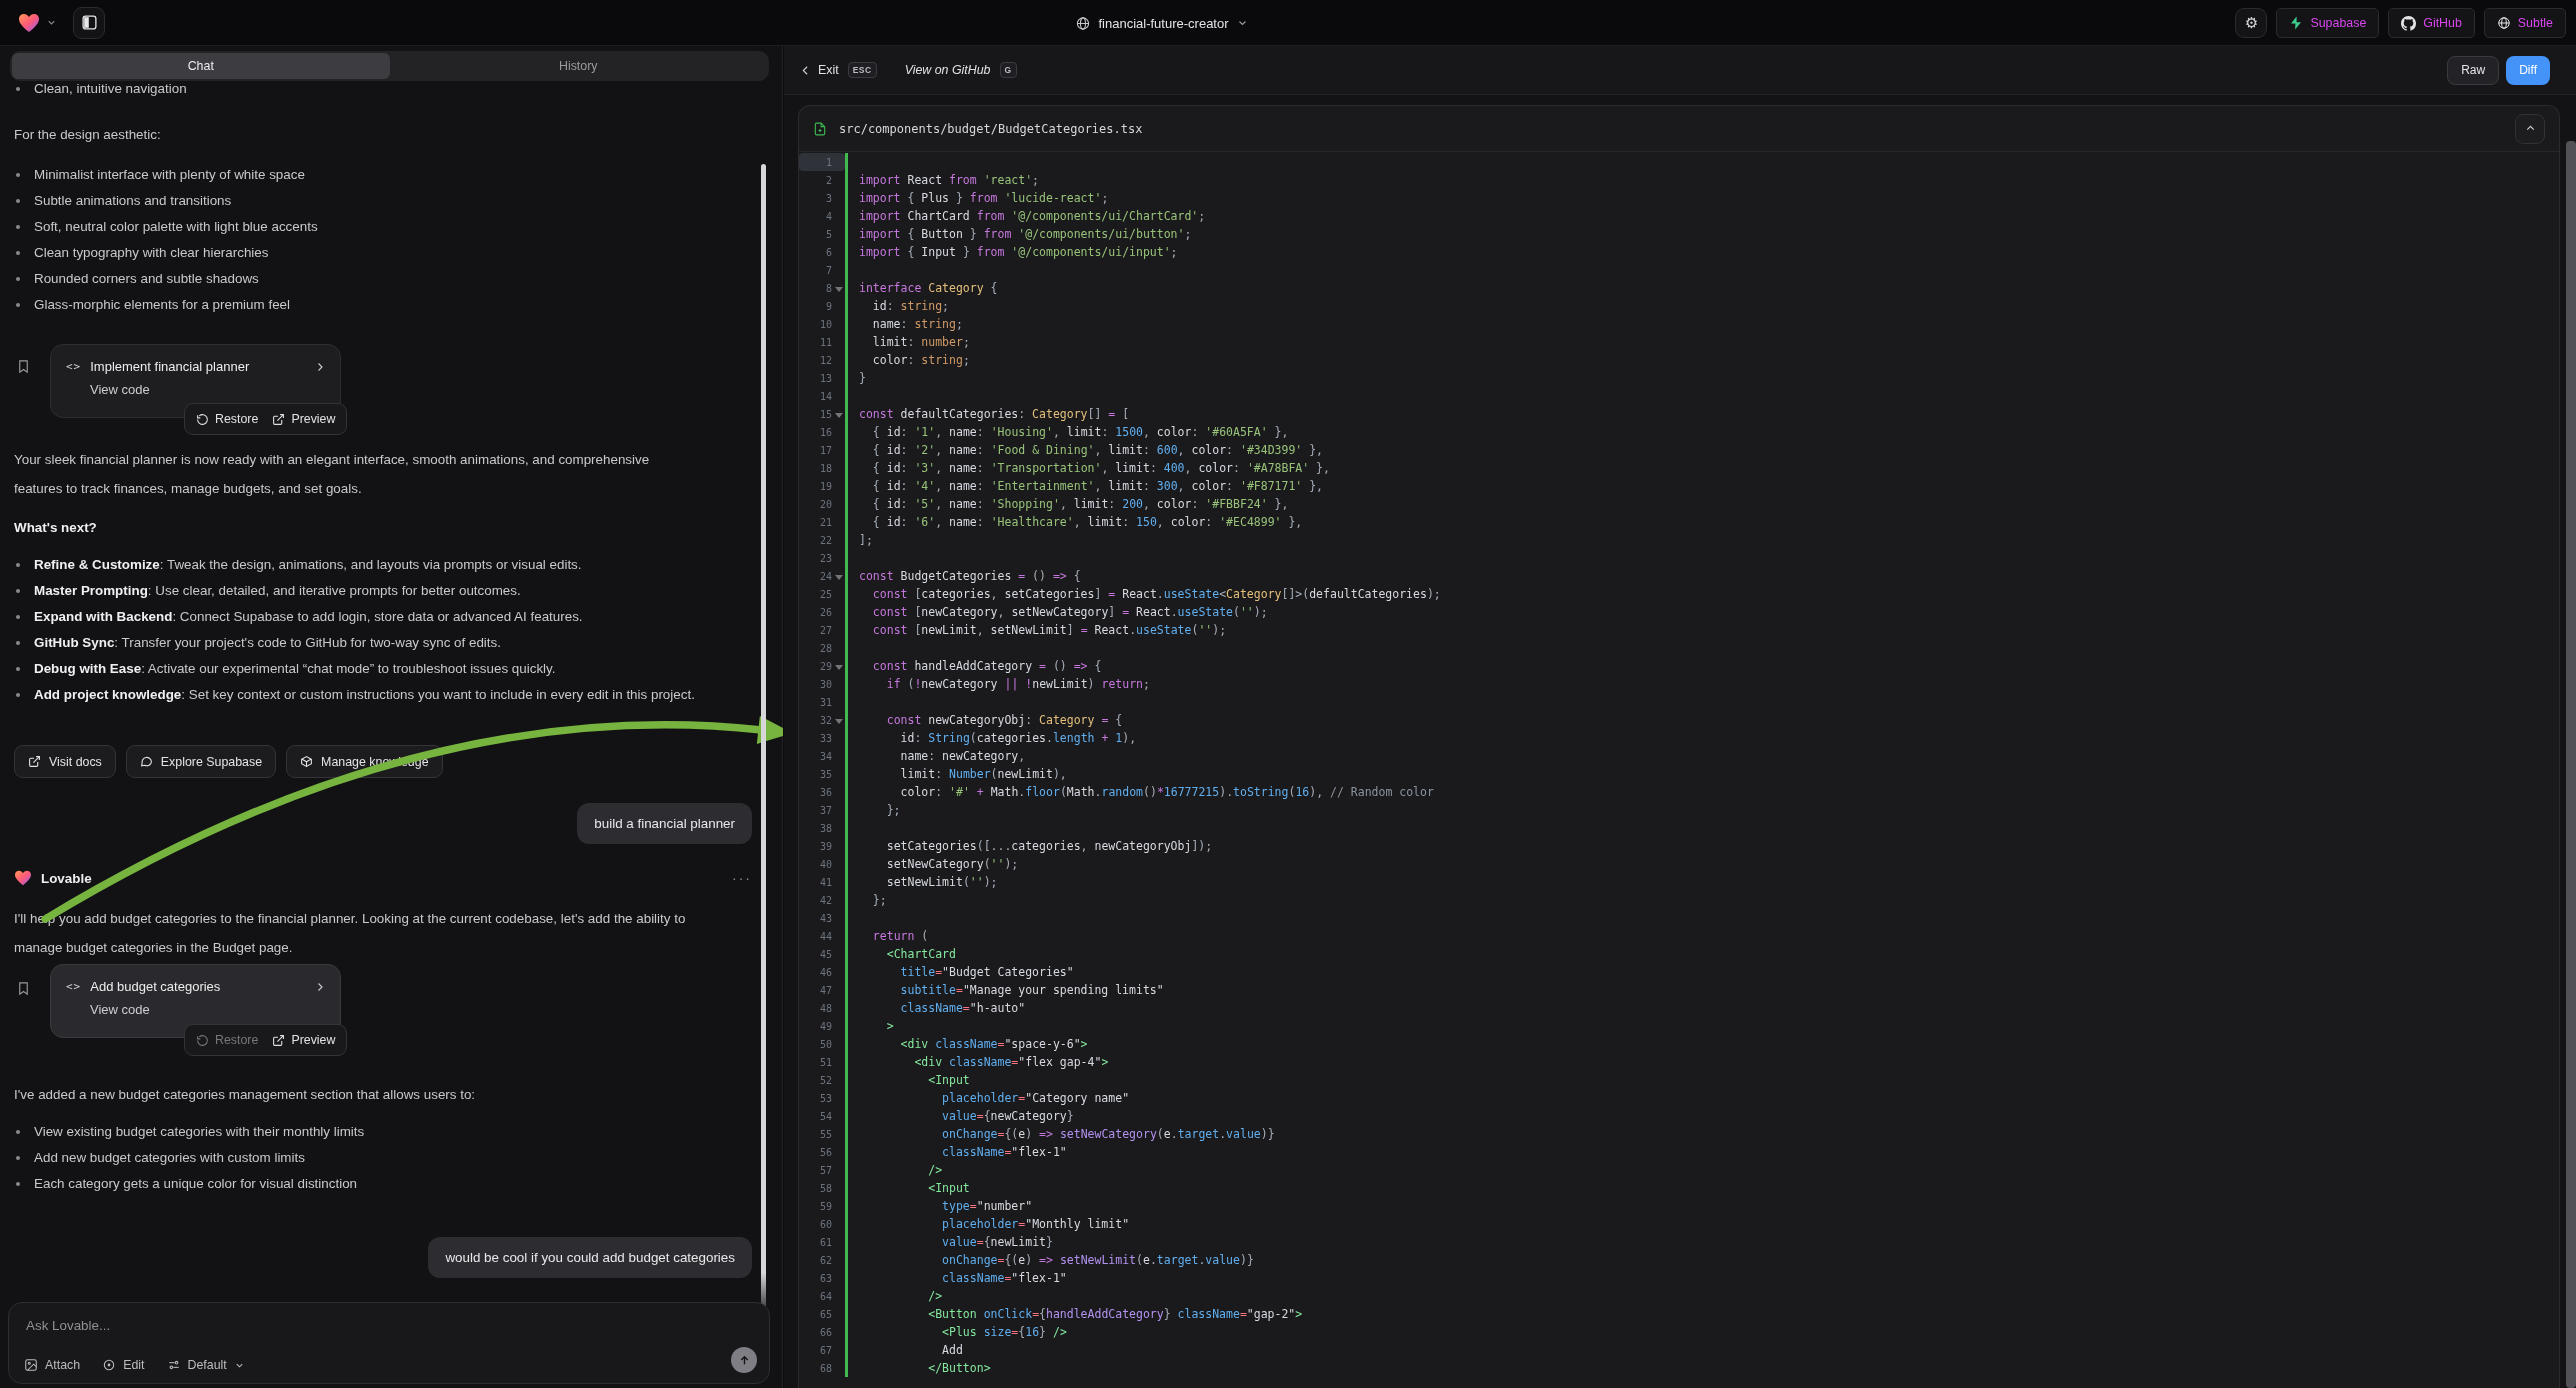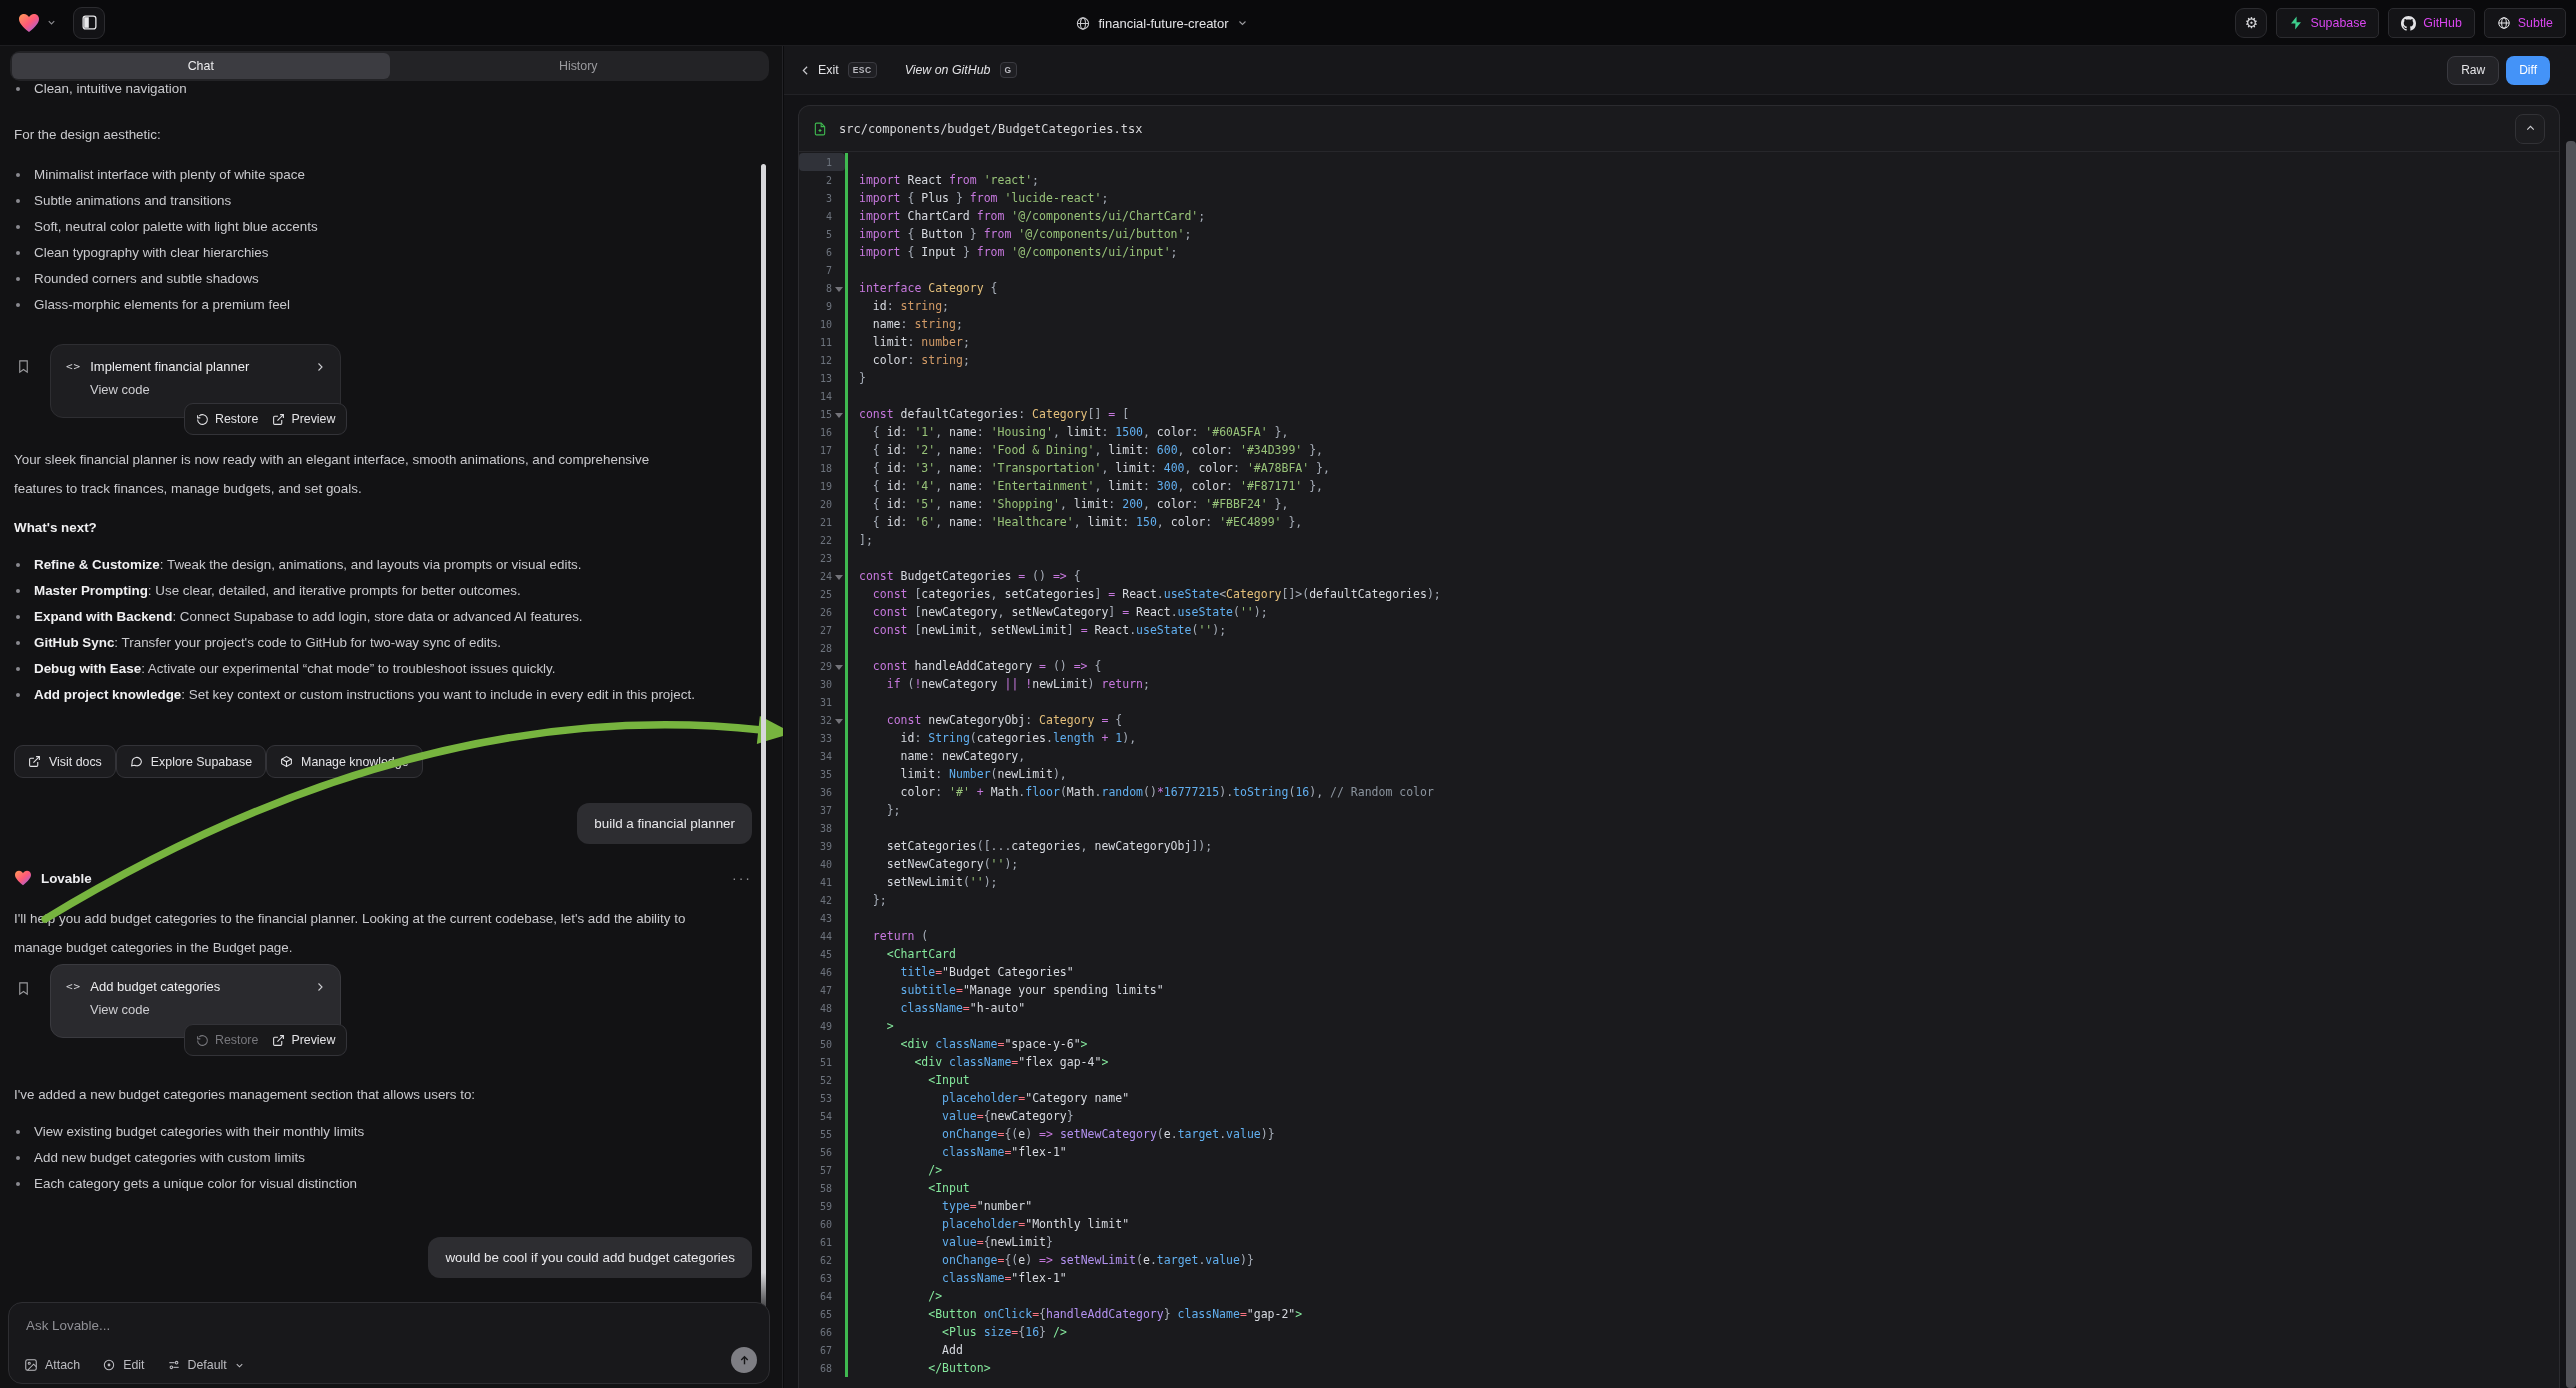--- a/index.html
+++ b/index.html
@@ -255,21 +255,21 @@
       <div class="citem">
         <span class="cdot"></span>
         <span><b>Debug with Ease</b>: Activate our experimental “chat mode” to troubleshoot issues quickly.</span>
       </div>
       <div class="citem">
         <span class="cdot"></span>
         <span><b>Add project knowledge</b>: Set key context or custom instructions you want to include in every edit in this project.</span>
       </div>
     </div>
 
-  <div class="abs" style="left:14px;top:699px;display:flex;">
+  <div class="abs" style="left:14px;top:699px;display:flex;gap:10px;">
     <span class="action-btn">
       <svg width="13" height="13" viewBox="0 0 24 24" fill="none" stroke="currentColor" stroke-width="2">
           <path d="M18 13v6a2 2 0 0 1-2 2H5a2 2 0 0 1-2-2V8a2 2 0 0 1 2-2h6"></path>
           <polyline points="15 3 21 3 21 9"></polyline>
           <line x1="10" y1="14" x2="21" y2="3"></line>
         </svg>
       <span>Visit docs</span>
     </span>
     <span class="action-btn">
       <svg width="13" height="13" viewBox="0 0 24 24" fill="none" stroke="currentColor" stroke-width="2">

